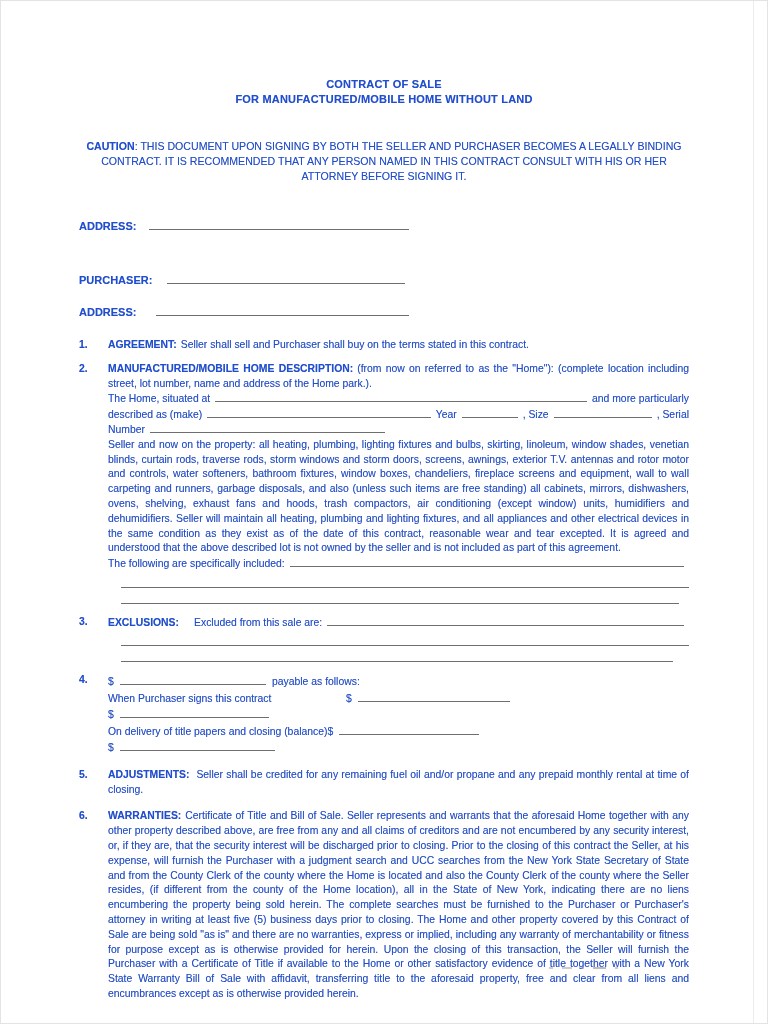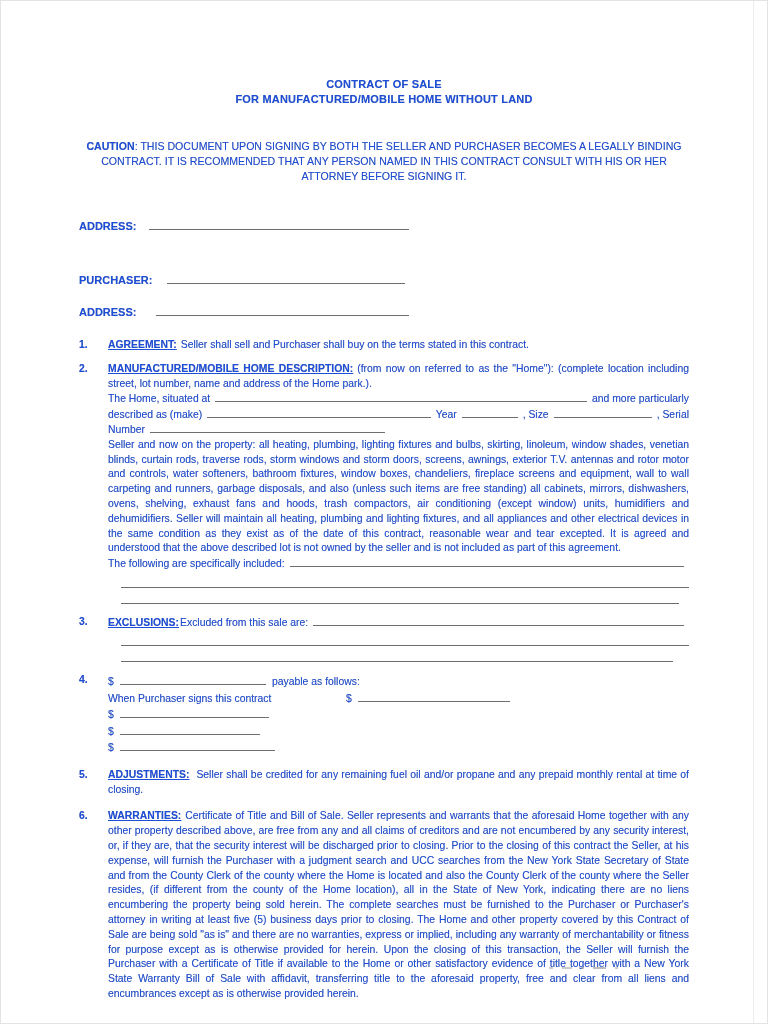--- a/index.html
+++ b/index.html
@@ -24,21 +24,21 @@
   .formblock{margin-top:36px;}
   .frow{display:flex; align-items:baseline; height:16px; margin-bottom:16px; font-size:11px;}
   .flabel{font-weight:bold; flex:none;}
   .bl{display:inline-block; border-bottom:1px solid #6e6e6e; flex:none;}
   .gap-lg{margin-top:38px;}
 
   
   .sec{display:flex; margin-top:9px; font-size:10.4px; line-height:14.8px;}
   .num{flex:none; width:29px; font-weight:bold;}
   .sc{flex:1; min-width:0; text-align:justify;}
-  .sc .st{font-weight:bold;text-decoration:underline;}
+  .sc .st{font-weight:bold;}
   .sc .sb{margin-left:4px;}
 
   
   .iline{display:flex; align-items:baseline; line-height:15.5px; text-align:left;}
   .fill{flex:1; border-bottom:1px solid #6e6e6e; margin:0 5px; min-width:20px;}
   .fillw{flex:none; border-bottom:1px solid #6e6e6e; margin:0 5px;}
   .lnrow{height:15px; border-bottom:1px solid #6e6e6e; margin-left:13px;}
   .para{text-align:justify;}
 
   
@@ -116,21 +116,21 @@
       <div class="lnrow"></div>
       <div class="lnrow" style="width:96%"></div>
     </div>
   </div>
 
   <div class="sec" style="margin-top:11px">
     <div class="num">3.</div>
     <div class="sc">
       <div class="iline">
         <span class="st">EXCLUSIONS:</span>
-        <span style="margin-left:1px">Excluded from this sale are:</span>
+        <span style="margin-left:15px">Excluded from this sale are:</span>
         <span class="fill"></span>
       </div>
       <div class="lnrow"></div>
       <div class="lnrow" style="width:95%"></div>
     </div>
   </div>
 
   <div class="sec" style="margin-top:11px">
     <div class="num">4.</div>
     <div class="sc">
@@ -142,20 +142,21 @@
       <div class="prow">
         <span class="plab">When Purchaser signs this contract</span>
         <span class="pd">$</span>
         <span class="pbl" style="width:152px"></span>
       </div>
       <div class="prow">
         <span class="pd">$</span>
         <span class="pbl" style="width:149px"></span>
       </div>
       <div class="prow">
+        <span class="plab" style="min-width:0">On delivery of title papers and closing (balance)</span>
         <span class="pd">$</span>
         <span class="pbl" style="width:140px"></span>
       </div>
       <div class="prow">
         <span class="pd">$</span>
         <span class="pbl" style="width:155px"></span>
       </div>
     </div>
   </div>
 

